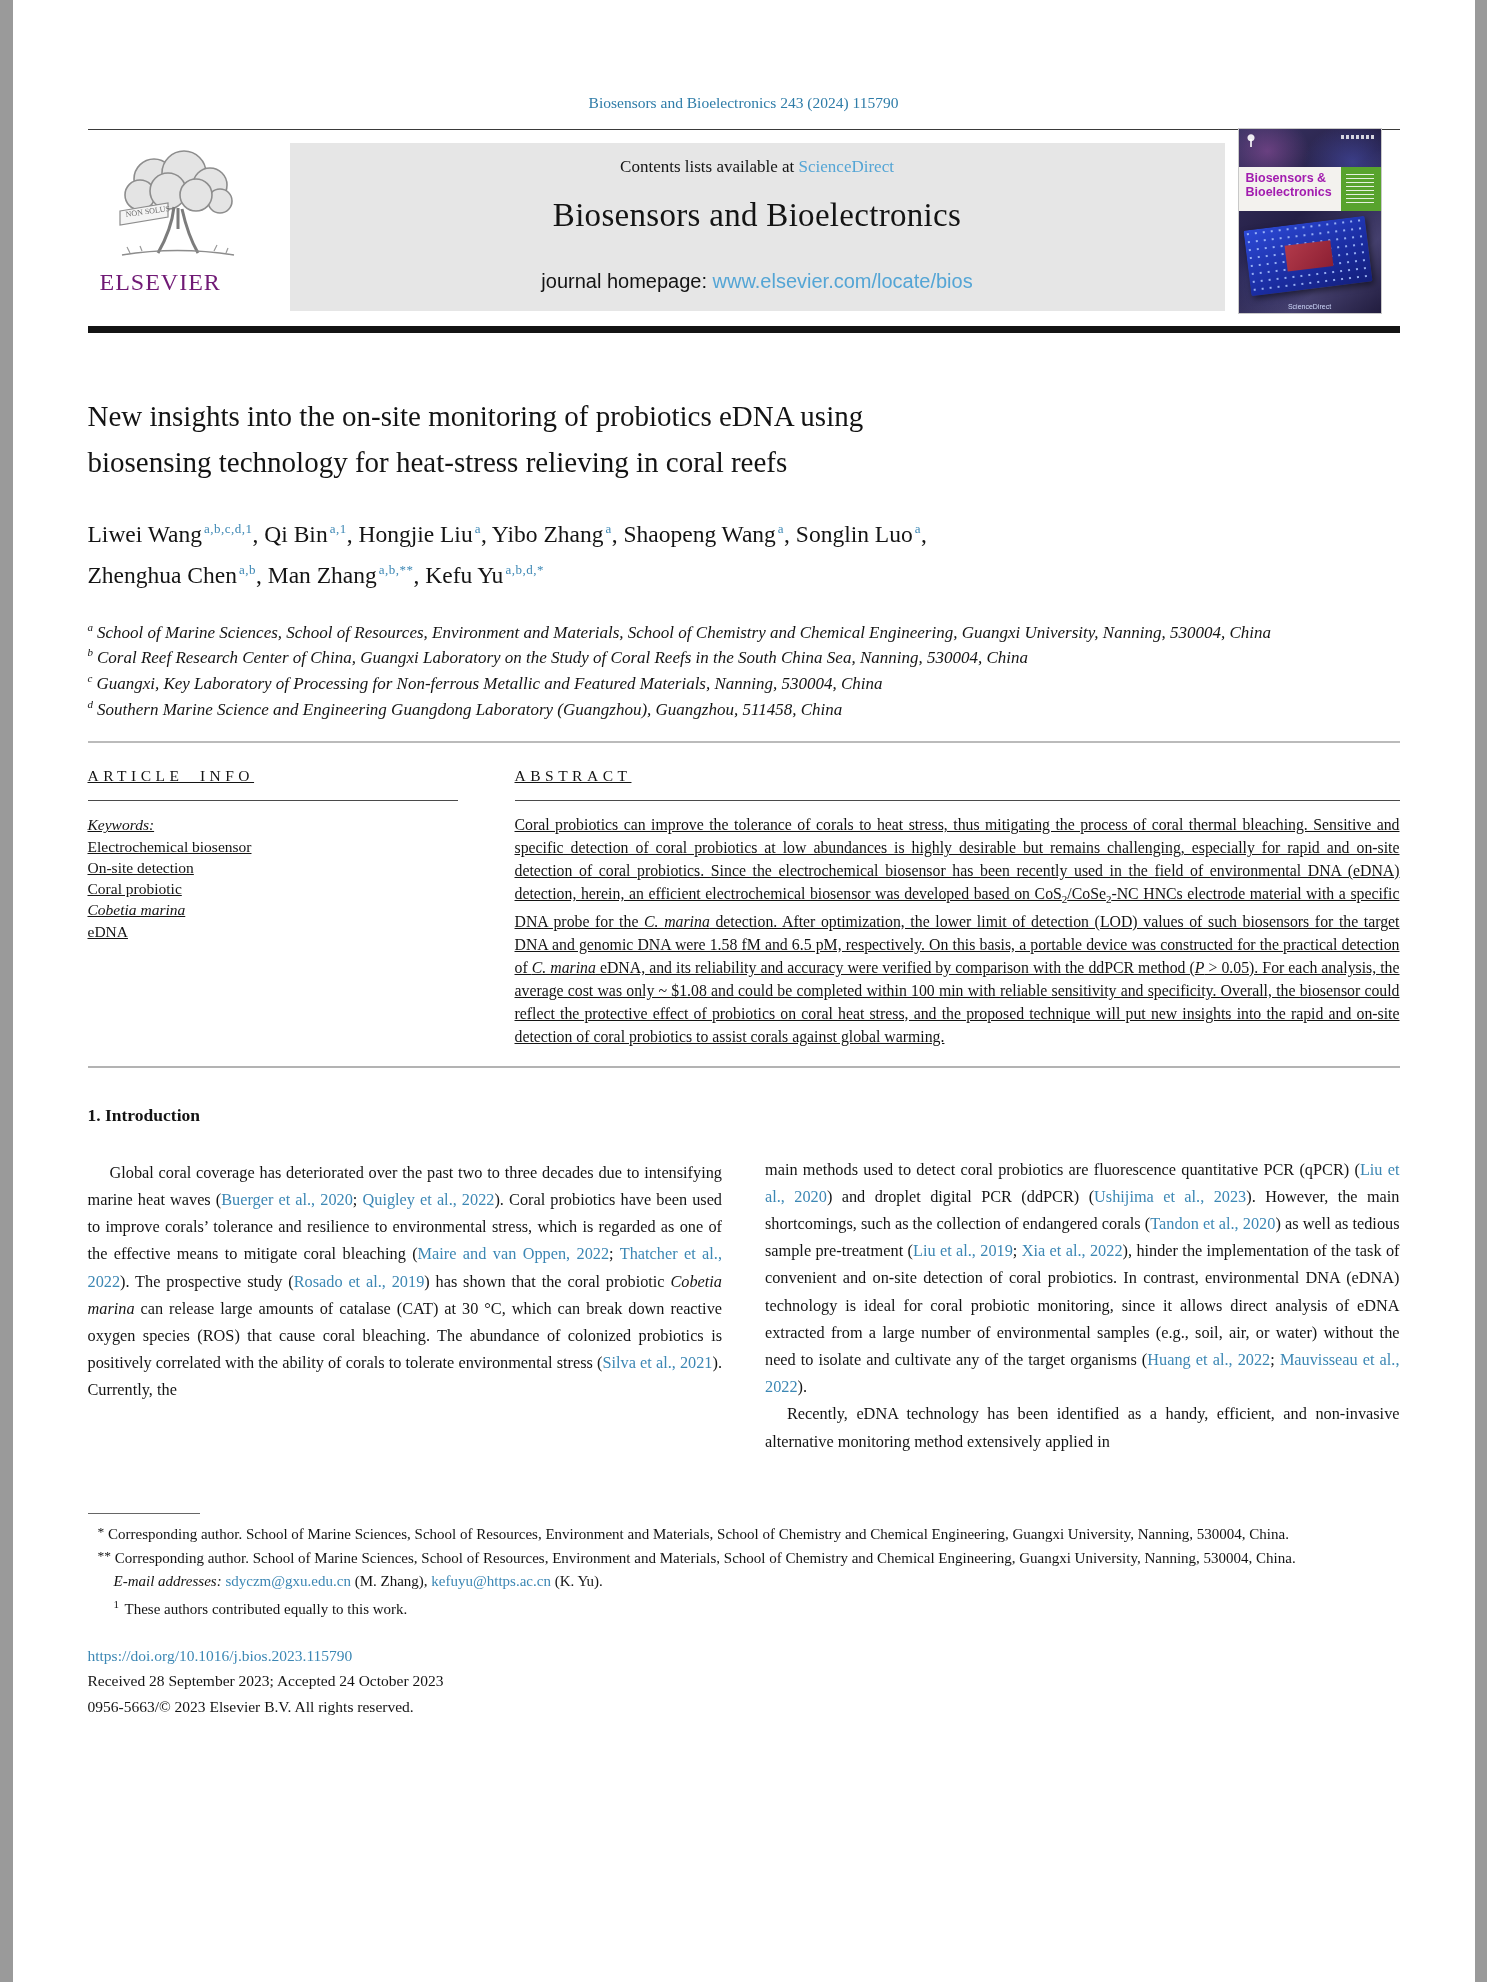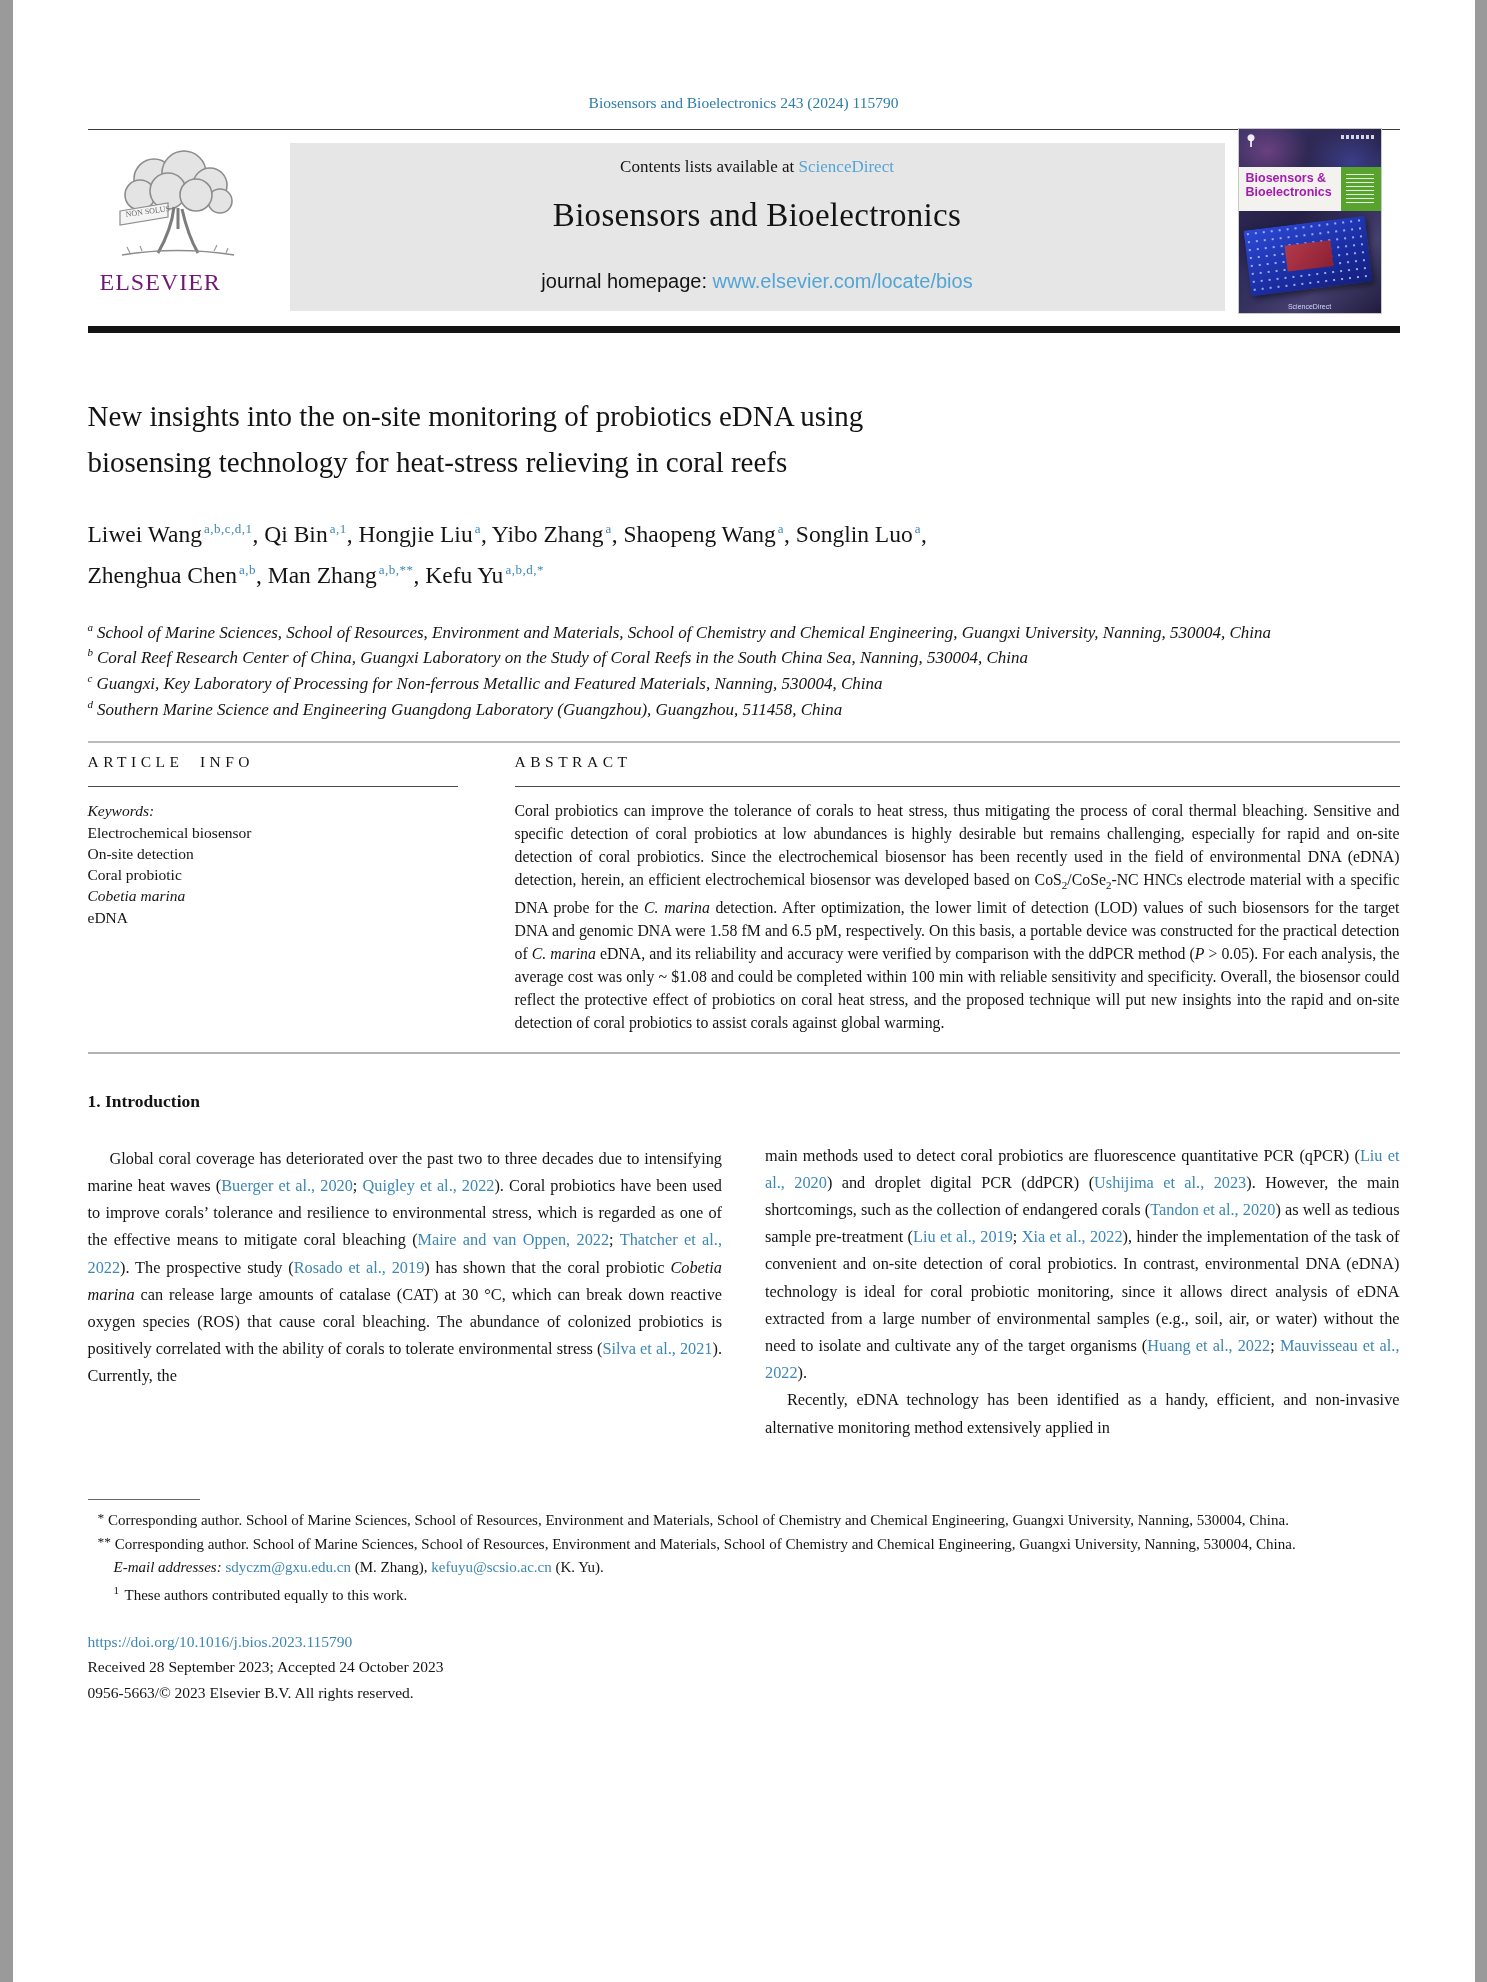--- a/index.html
+++ b/index.html
@@ -61,21 +61,21 @@
   .art-title { font-size:29px; font-weight:normal; line-height:46px; margin:60px 0 16px; }
   .authors { margin-top:26px; font-size:23.5px; line-height:36px; }
   .rt-sup { color:#3c87b4; font-size:13px; vertical-align:super; margin-left:2px; letter-spacing:0.5px; }
   .affiliations { margin-top:24px; max-width:1315px; }
   .affil-row { font-size:17px; font-style:italic; line-height:21px; }
   .affil-sup { font-size:11px; vertical-align:super; font-style:italic; margin-right:4px; }
 
   .gray-rule { border:none; border-top:2px solid #bbbbbb; margin:22px 0 0; }
 
   
-  .info-row { display:flex; margin-top:10px; }
+  .info-row { display:flex; margin-top:24px;text-decoration:underline; }
   .col-info { width:370px; margin-right:57px; flex:none; }
   .col-abs { flex:1; }
   .sec-head { font-size:15.5px; letter-spacing:4.5px; word-spacing:8px; }
   .head-rule { border:none; border-top:1.5px solid #4a4a4a; margin:15px 0 0; }
   .keywords { margin-top:13px; font-size:15.5px; line-height:21.3px; }
   .kw-label { font-style:italic; }
   .kw-italic { font-style:italic; }
   .abstract-text { margin:13px 0 0; font-size:15.8px; line-height:22.9px; text-align:justify; }
   .rt-sub { vertical-align:sub; font-size:11px; }
   .rt-italic { font-style:italic; }
@@ -205,21 +205,21 @@
       <div class="bcol bcol-right">
         <p><span>main methods used to detect coral probiotics are fluorescence quantitative PCR (qPCR) (</span><span class="rt-link">Liu et al., 2020</span><span>) and droplet digital PCR (ddPCR) (</span><span class="rt-link">Ushijima et al., 2023</span><span>). However, the main shortcomings, such as the collection of endangered corals (</span><span class="rt-link">Tandon et al., 2020</span><span>) as well as tedious sample pre-treatment (</span><span class="rt-link">Liu et al., 2019</span><span>; </span><span class="rt-link">Xia et al., 2022</span><span>), hinder the implementation of the task of convenient and on-site detection of coral probiotics. In contrast, environmental DNA (eDNA) technology is ideal for coral probiotic monitoring, since it allows direct analysis of eDNA extracted from a large number of environmental samples (e.g., soil, air, or water) without the need to isolate and cultivate any of the target organisms (</span><span class="rt-link">Huang et al., 2022</span><span>; </span><span class="rt-link">Mauvisseau et al., 2022</span><span>).</span></p>
         <p class="indent"><span>Recently, eDNA technology has been identified as a handy, efficient, and non-invasive alternative monitoring method extensively applied in</span></p>
       </div>
     </div>
 
     <div class="footnotes">
       <hr class="fn-rule">
       <p class="fn-marked"><span class="rt-mark">*</span><span> Corresponding author. School of Marine Sciences, School of Resources, Environment and Materials, School of Chemistry and Chemical Engineering, Guangxi University, Nanning, 530004, China.</span></p>
       <p class="fn-marked"><span class="rt-mark">**</span><span> Corresponding author. School of Marine Sciences, School of Resources, Environment and Materials, School of Chemistry and Chemical Engineering, Guangxi University, Nanning, 530004, China.</span></p>
-      <p class="fn-indent"><span class="rt-italic">E-mail addresses:</span><span> </span><span class="rt-link">sdyczm@gxu.edu.cn</span><span> (M. Zhang), </span><span class="rt-link">kefuyu@scsio.ac.cn</span><span> (K. Yu).</span></p>
+      <p class="fn-indent"><span class="rt-italic">E-mail addresses:</span><span> </span><span class="rt-link">sdyczm@gxu.edu.cn</span><span> (M. Zhang), </span><span class="rt-link">kefuyu@https.ac.cn</span><span> (K. Yu).</span></p>
       <p class="fn-indent"><span class="rt-supb">1</span><span> These authors contributed equally to this work.</span></p>
     </div>
 
     <div class="bottom">
       <div class="doi">https://doi.org/10.1016/j.bios.2023.115790</div>
       <div>Received 28 September 2023; Accepted 24 October 2023</div>
       <div>0956-5663/© 2023 Elsevier B.V. All rights reserved.</div>
     </div>
   </div>
 

